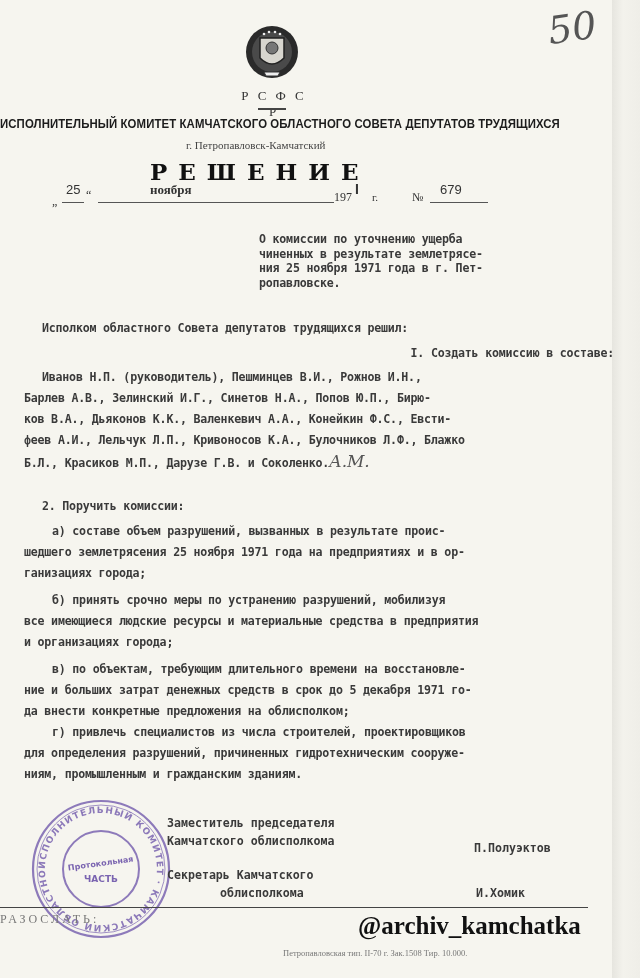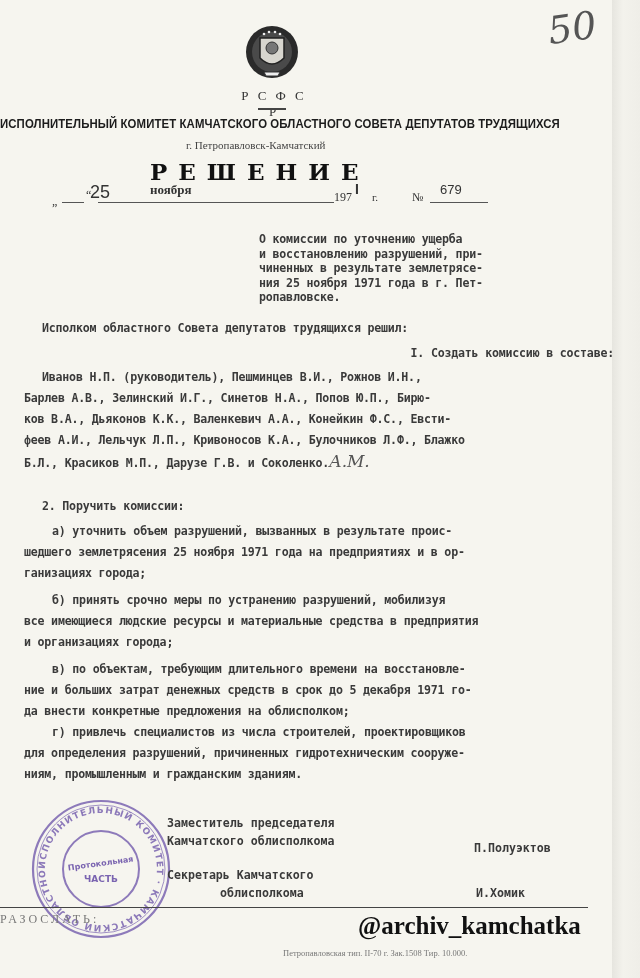--- a/index.html
+++ b/index.html
@@ -42,21 +42,21 @@
   .title {
     position: absolute; left: 150px; top: 158px;
     font-family: "DejaVu Serif", serif; font-weight: bold; font-size: 23px;
     letter-spacing: 11px; color: #111;
   }
   .dateline {
     position: absolute; left: 48px; top: 182px; width: 460px; height: 28px;
     font-family: "Liberation Serif", serif; font-size: 12px; color: #333;
   }
   .dateline .q1 { position: absolute; left: 4px; top: 12px; font-size: 12px; }
-  .dateline .day { position: absolute; left: 18px; top: 0px; font-family: "Liberation Sans", sans-serif; font-size: 18px; margin-left: 24px; }
+  .dateline .day { position: absolute; left: 18px; top: 0px; font-family: "Liberation Sans", sans-serif; font-size: 13px; }
   .dateline .u1 { position: absolute; left: 14px; top: 20px; width: 22px; border-top: 1px solid #555; }
   .dateline .q2 { position: absolute; left: 38px; top: 6px; font-size: 12px; }
   .dateline .month { position: absolute; left: 102px; top: 0px; font-family: Liberation Serif, serif; font-weight: bold; font-size: 13px; }
   .dateline .u2 { position: absolute; left: 50px; top: 20px; width: 236px; border-top: 1px solid #555; }
   .dateline .year { position: absolute; left: 286px; top: 8px; font-size: 12px; }
   .dateline .yr-suffix { position: absolute; left: 307px; top: -1px; font-family: "Liberation Sans", sans-serif; font-weight: bold; font-size: 14px; }
   .dateline .g { position: absolute; left: 324px; top: 9px; font-size: 11px; }
   .dateline .num-label { position: absolute; left: 364px; top: 8px; font-size: 12px; }
   .dateline .num { position: absolute; left: 392px; top: 0px; font-family: "Liberation Sans", sans-serif; font-size: 13px; }
   .dateline .u3 { position: absolute; left: 382px; top: 20px; width: 58px; border-top: 1px solid #555; }
@@ -135,42 +135,41 @@
   <span class="year">197</span>
   <span class="yr-suffix">I</span>
   <span class="g">г.</span>
   <span class="num-label">№</span>
   <span class="num">679</span>
   <span class="u3"></span>
 </div>
 
 <div class="subject typed">
   <div>О комиссии по уточнению ущерба</div>
-  <div>и восстановлению разрушений, при-</div>
   <div>чиненных в результате землетрясе-</div>
   <div>ния 25 ноября 1971 года в г. Пет-</div>
   <div>ропавловске.</div>
 </div>
 
 <div class="body-block typed" style="top:318px;">
   <div class="line indent">Исполком областного Совета депутатов трудящихся решил:</div>
   <div class="line indent" style="margin-top:4px;text-align:right;">I. Создать комиссию в составе:</div>
   <div style="margin-top:3px;">
     <div class="line indent">Иванов Н.П. (руководитель), Пешминцев В.И., Рожнов И.Н.,</div>
     <div class="line">Барлев А.В., Зелинский И.Г., Синетов Н.А., Попов Ю.П., Бирю-</div>
     <div class="line">ков В.А., Дьяконов К.К., Валенкевич А.А., Конейкин Ф.С., Евсти-</div>
     <div class="line">феев А.И., Лельчук Л.П., Кривоносов К.А., Булочников Л.Ф., Блажко</div>
     <div class="line"><span>Б.Л., Красиков М.П., Дарузе Г.В. и Соколенко.</span><span class="hand">А.М.</span></div>
   </div>
 </div>
 
 <div class="body-block typed" style="top:496px;">
   <div class="line indent">2. Поручить комиссии:</div>
   <div style="margin-top:4px;">
-    <div class="line indent2">а) уточнить объем разрушений, вызванных в результате проис-</div>
+    <div class="line indent2">а) составе объем разрушений, вызванных в результате проис-</div>
     <div class="line">шедшего землетрясения 25 ноября 1971 года на предприятиях и в ор-</div>
     <div class="line">ганизациях города;</div>
   </div>
   <div style="margin-top:6px;">
     <div class="line indent2">б) принять срочно меры по устранению разрушений, мобилизуя</div>
     <div class="line">все имеющиеся людские ресурсы и материальные средства в предприятия</div>
     <div class="line">и организациях города;</div>
   </div>
   <div style="margin-top:6px;">
     <div class="line indent2">в) по объектам, требующим длительного времени на восстановле-</div>

